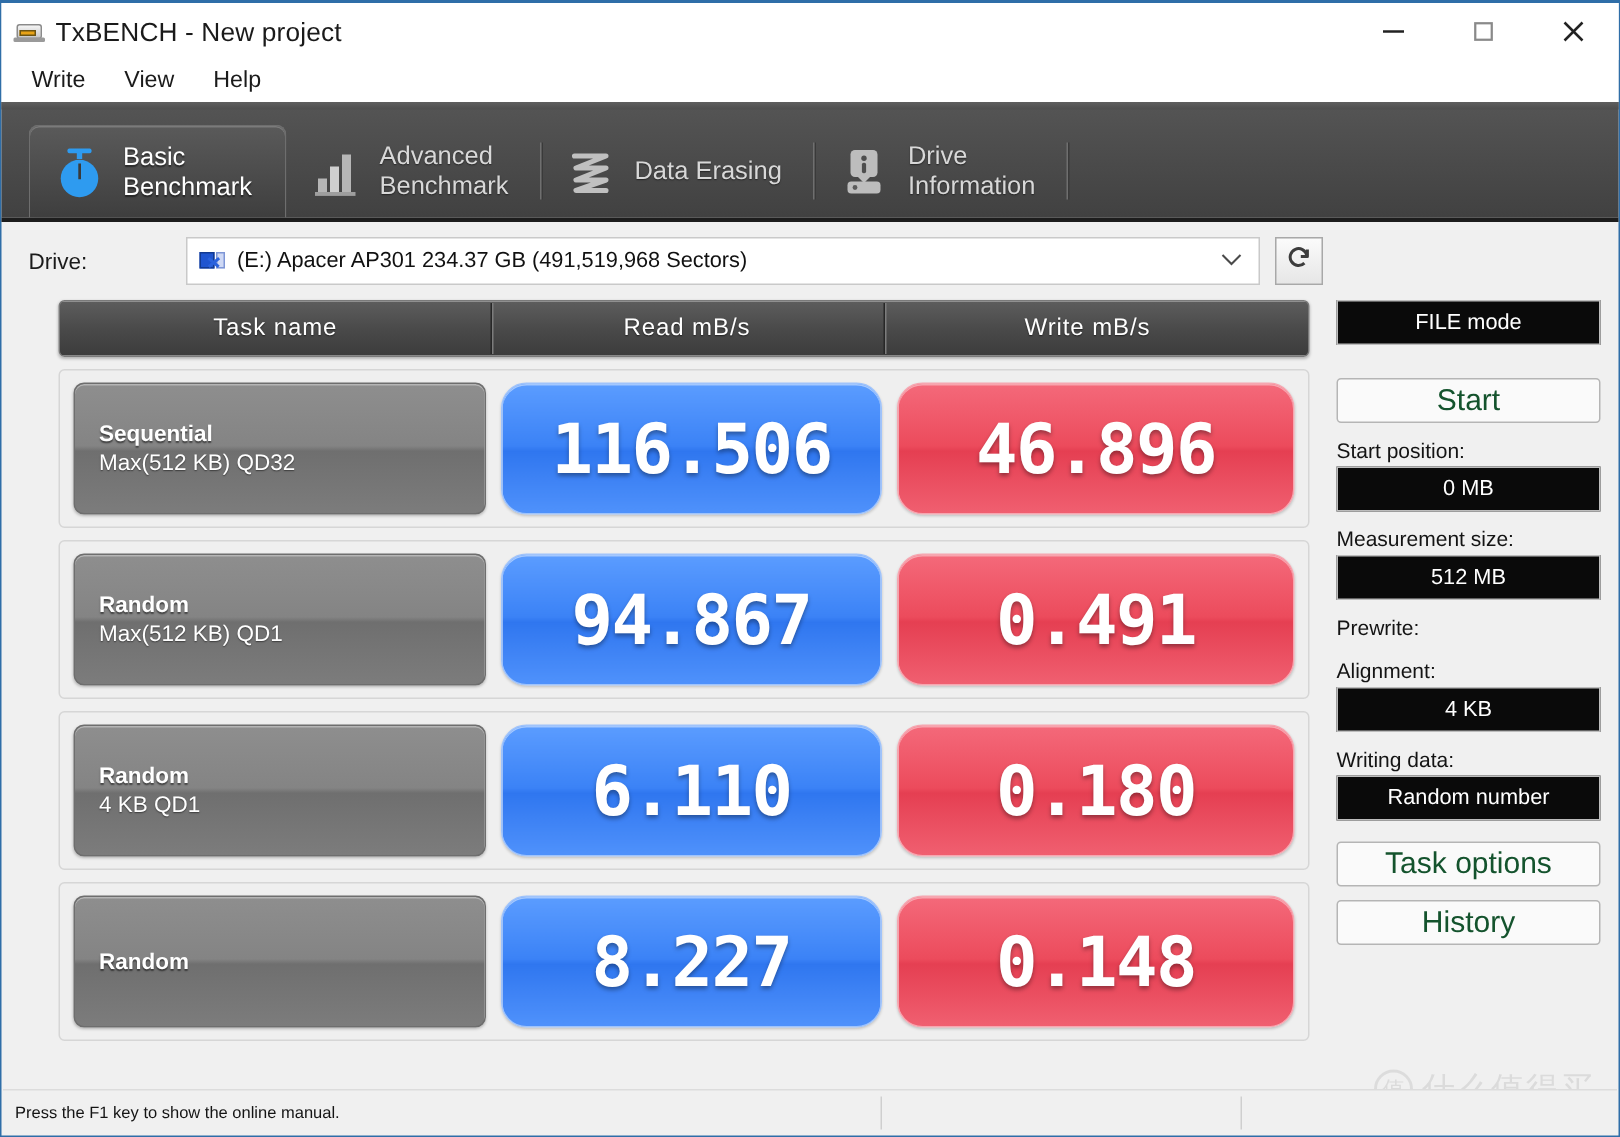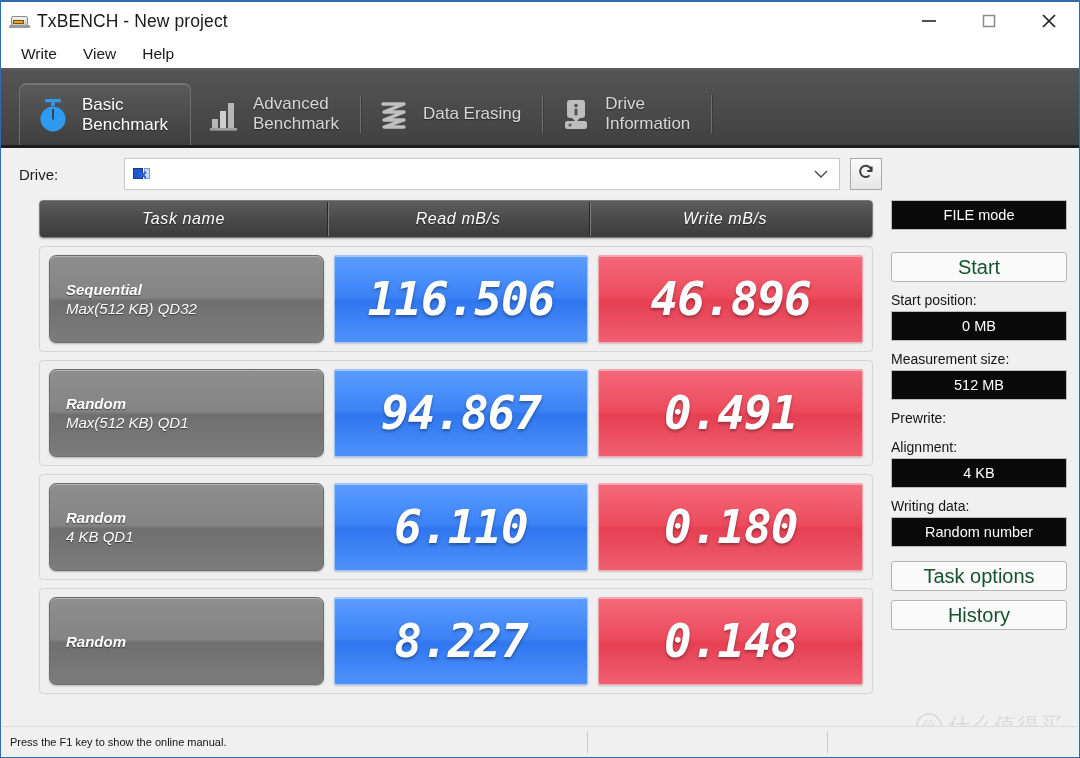--- a/index.html
+++ b/index.html
@@ -174,21 +174,20 @@
 
   
   .main {
     display: flex;
     height: 518px;
     padding: 0 0 0 0;
   }
   .benchpanel {
     width: 890px;
     padding: 0 18px 0 38px;
-    font-style: italic;
   }
 
   .bench-head {
     height: 38px;
     margin-top: 0px;
     background: linear-gradient(#5d5d5d 0%, #4a4a4a 50%, #3c3c3c 100%);
     border: 1px solid #7a7a7a;
     border-radius: 4px;
     display: flex;
     align-items: center;
@@ -229,21 +228,21 @@
     flex-direction: column;
     justify-content: center;
     padding-left: 16px;
     color: #ffffff;
   }
   .task-l1 { font-size: 15px; font-weight: bold; text-shadow: 0 1px 1px rgba(0,0,0,.5); line-height:19px;}
   .task-l2 { font-size: 15px; text-shadow: 0 1px 1px rgba(0,0,0,.5); line-height:19px;}
 
   .val-cell {
     width: 258px; height: 88px;
-    border-radius: 2px;
+    border-radius: 17px;
     display: flex;
     align-items: center;
     justify-content: center;
   }
   .val-read {
     background: linear-gradient(#5b9cff 0%, #3b82f6 48%, #2f76ef 52%, #4f91fb 100%);
     border: 1px solid #9fc3fb;
     box-shadow: inset 0 1px 0 rgba(255,255,255,.45), 0 1px 2px rgba(0,0,0,.2);
   }
   .val-write {
@@ -433,20 +432,21 @@
 
   <div class="driverow">
     <div class="drive-label">Drive:</div>
     <div class="drive-combo">
       <div class="dicon">
         <div class="b1"></div>
           <div class="b2"></div>
           <div class="x1"></div>
           <div class="x2"></div>
       </div>
+      <div class="drive-text">(E:) Apacer AP301  234.37 GB (491,519,968 Sectors)</div>
       <div class="drive-caret">
         <svg width="16" height="10" viewBox="0 0 16 10">
             <path d="M2 2 L8 8 L14 2" fill="none" stroke="#4a4a4a" stroke-width="1.4"></path>
           </svg>
       </div>
     </div>
     <div class="refresh-btn">
       <span>
         <svg width="20" height="20" viewBox="0 0 20 20">
           <path d="M15.2 8.2 a5.6 5.6 0 1 0 -1.6 5.2" fill="none" stroke="#3c3c3c" stroke-width="2"></path>

